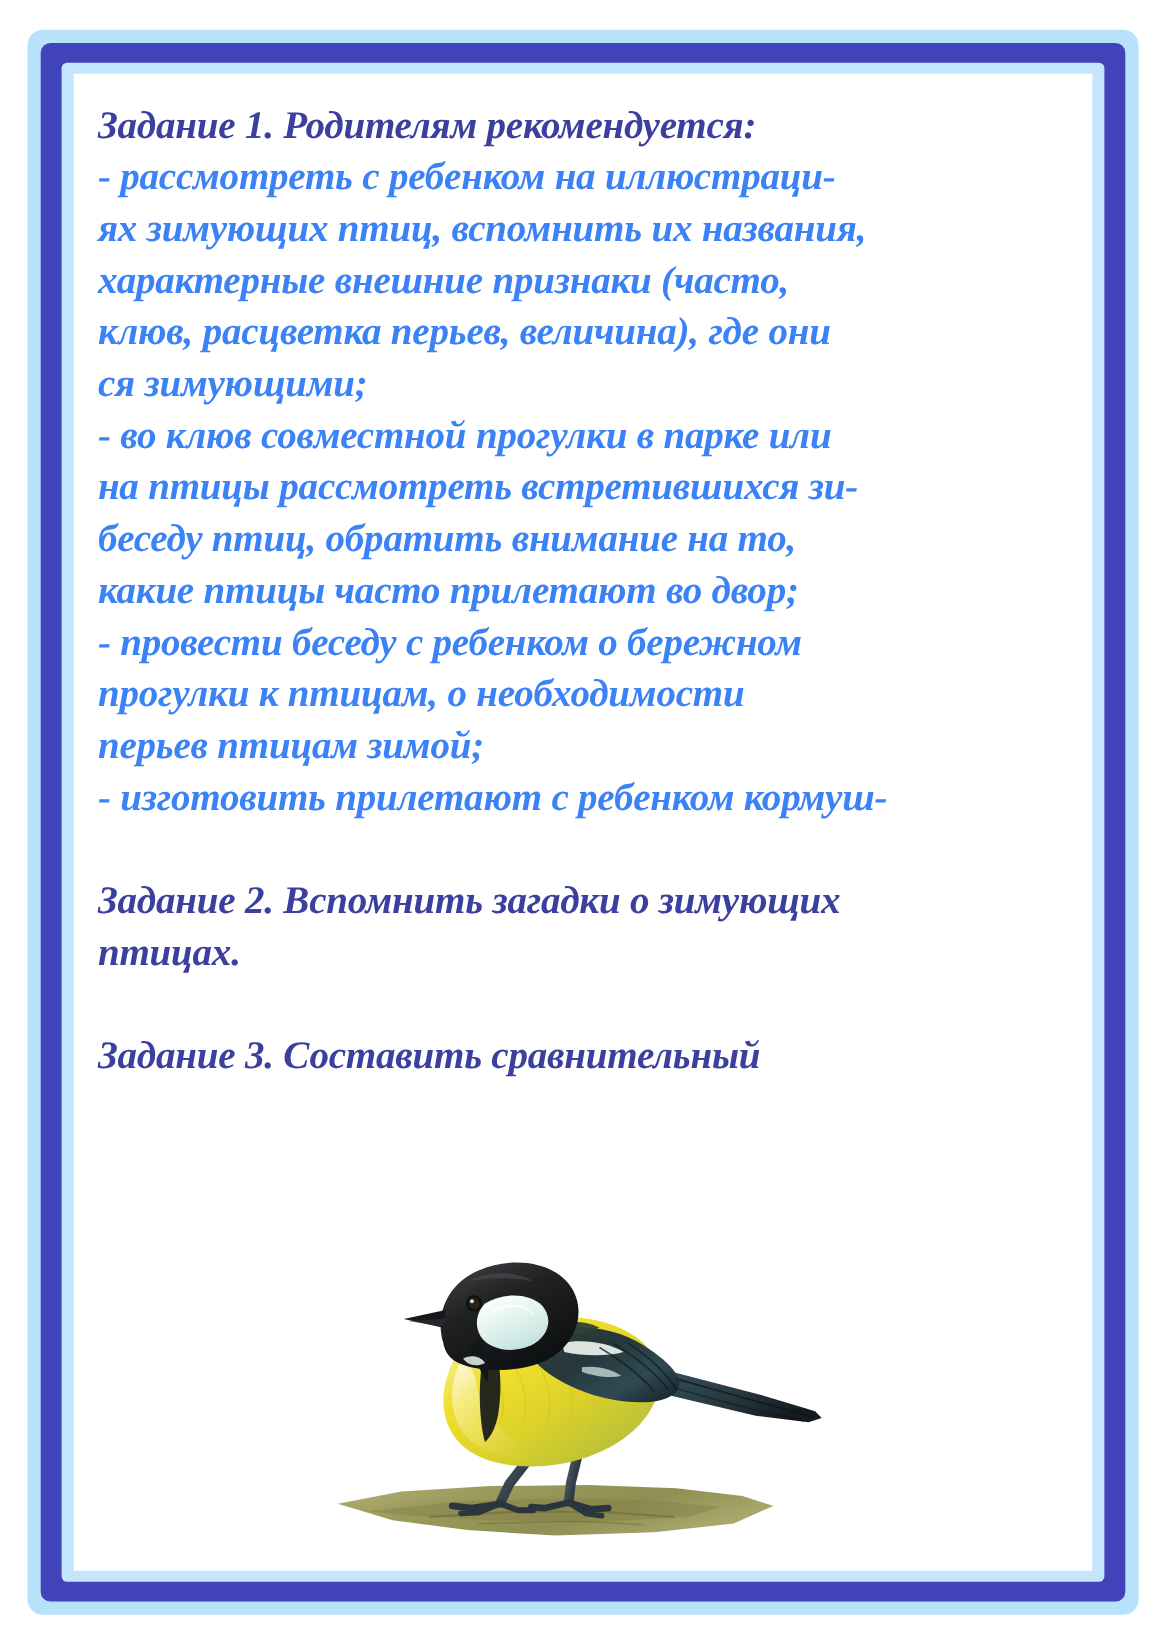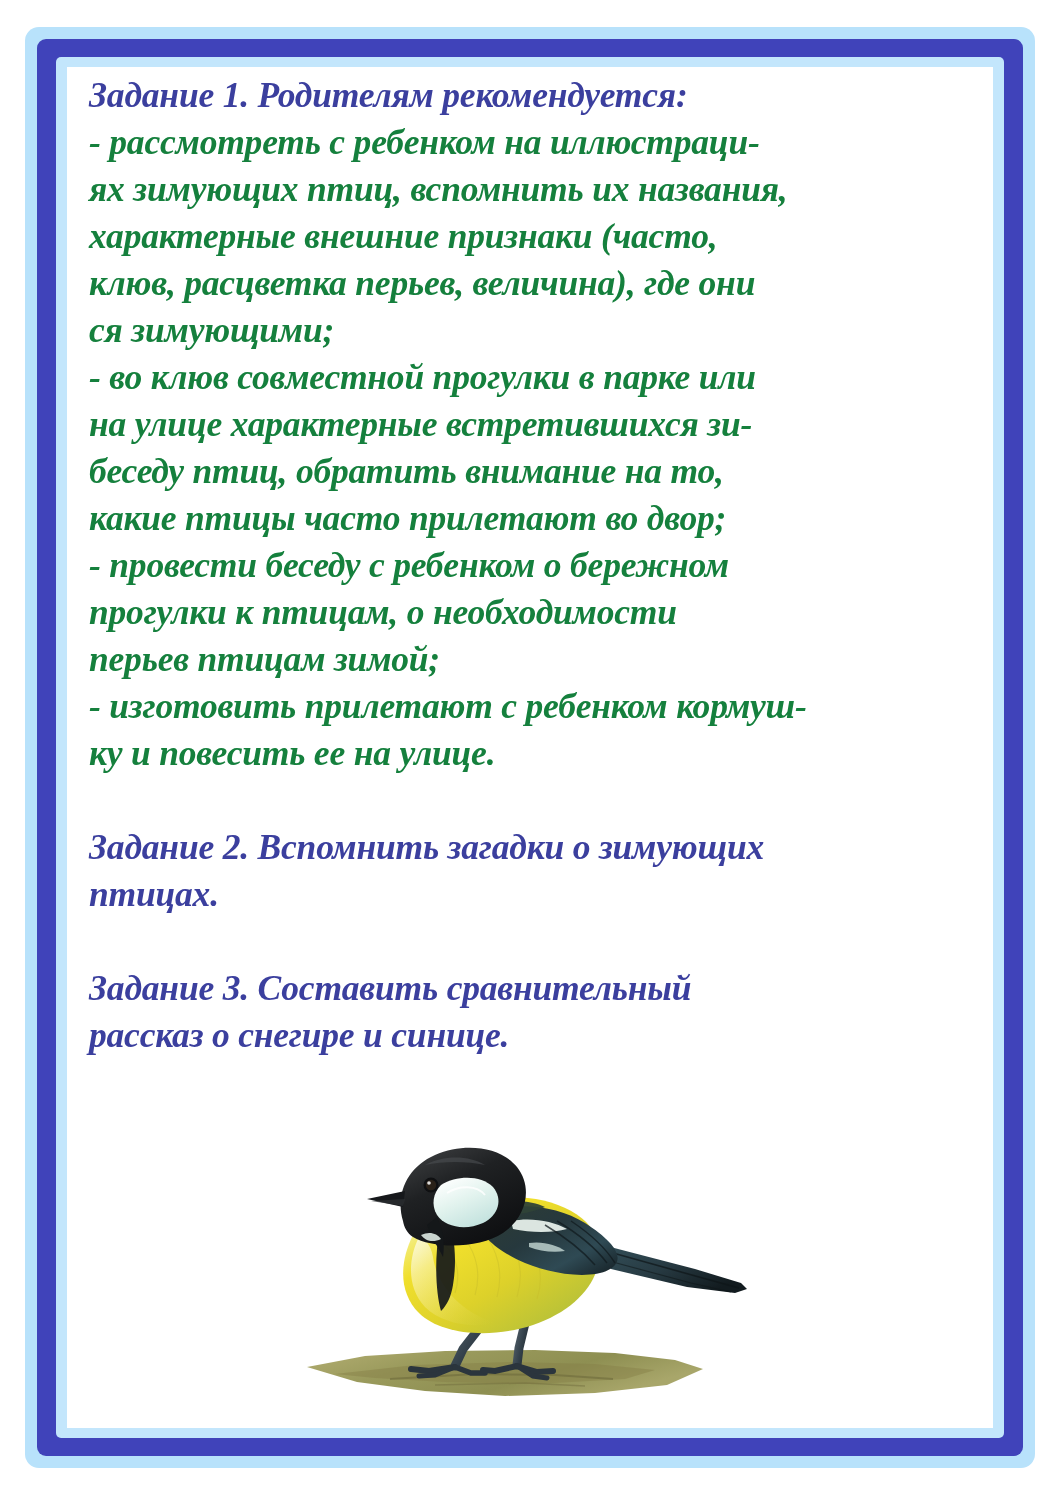--- a/index.html
+++ b/index.html
@@ -44,29 +44,29 @@
     left:11px;top:10px;right:11px;bottom:10px;
     background:#ffffff;
     box-sizing:border-box;
     overflow:hidden;
   }
 
   
   .content{
     position:absolute;
     left:0;top:0;right:0;bottom:0;
-    padding:5px 18px 0 22px;
+    padding:23px 18px 0 22px;
     box-sizing:border-box;
   }
   .line{
     font-size:35.5px;
     line-height:47px;
     font-weight:bold;
     font-style:italic;
-    color:#15803d;
+    color:#3b82f6;
     letter-spacing:-0.2px;
     white-space:nowrap;
   }
   .line.heading{ color:#3b3f9e; }
   .gap{ height:47px; }
 
   
   .bird-wrap{
     position:absolute;
     left:0;right:0;
@@ -92,42 +92,40 @@
           <div class="content">
 
             <div>
               <div class="line heading">Задание 1. Родителям рекомендуется:</div>
               <div class="line">- рассмотреть с ребенком на иллюстраци-</div>
               <div class="line">ях зимующих птиц, вспомнить их названия,</div>
               <div class="line">характерные внешние признаки (часто,</div>
               <div class="line">клюв, расцветка перьев, величина), где они</div>
               <div class="line">ся зимующими;</div>
               <div class="line">- во клюв совместной прогулки в парке или</div>
-              <div class="line">на улице характерные встретившихся зи-</div>
+              <div class="line">на птицы рассмотреть встретившихся зи-</div>
               <div class="line">беседу птиц, обратить внимание на то,</div>
               <div class="line">какие птицы часто прилетают во двор;</div>
               <div class="line">- провести беседу с ребенком о бережном</div>
               <div class="line">прогулки к птицам, о необходимости</div>
               <div class="line">перьев птицам зимой;</div>
               <div class="line">- изготовить прилетают с ребенком кормуш-</div>
-              <div class="line">ку и повесить ее на улице.</div>
             </div>
 
             <div class="gap"></div>
 
             <div>
               <div class="line heading">Задание 2. Вспомнить загадки о зимующих</div>
               <div class="line heading">птицах.</div>
             </div>
 
             <div class="gap"></div>
 
             <div>
               <div class="line heading">Задание 3. Составить сравнительный</div>
-              <div class="line heading">рассказ о снегире и синице.</div>
             </div>
 
           </div>
 
           <div class="bird-wrap">
             <svg class="bird-svg" width="470" height="300" viewBox="0 0 470 300">
               <defs>
                 <linearGradient id="gBelly" x1="0.15" y1="0.15" x2="0.9" y2="0.95">
                   <stop offset="0%" stop-color="#f3ee8c"></stop>
                   <stop offset="22%" stop-color="#f0df2c"></stop>

